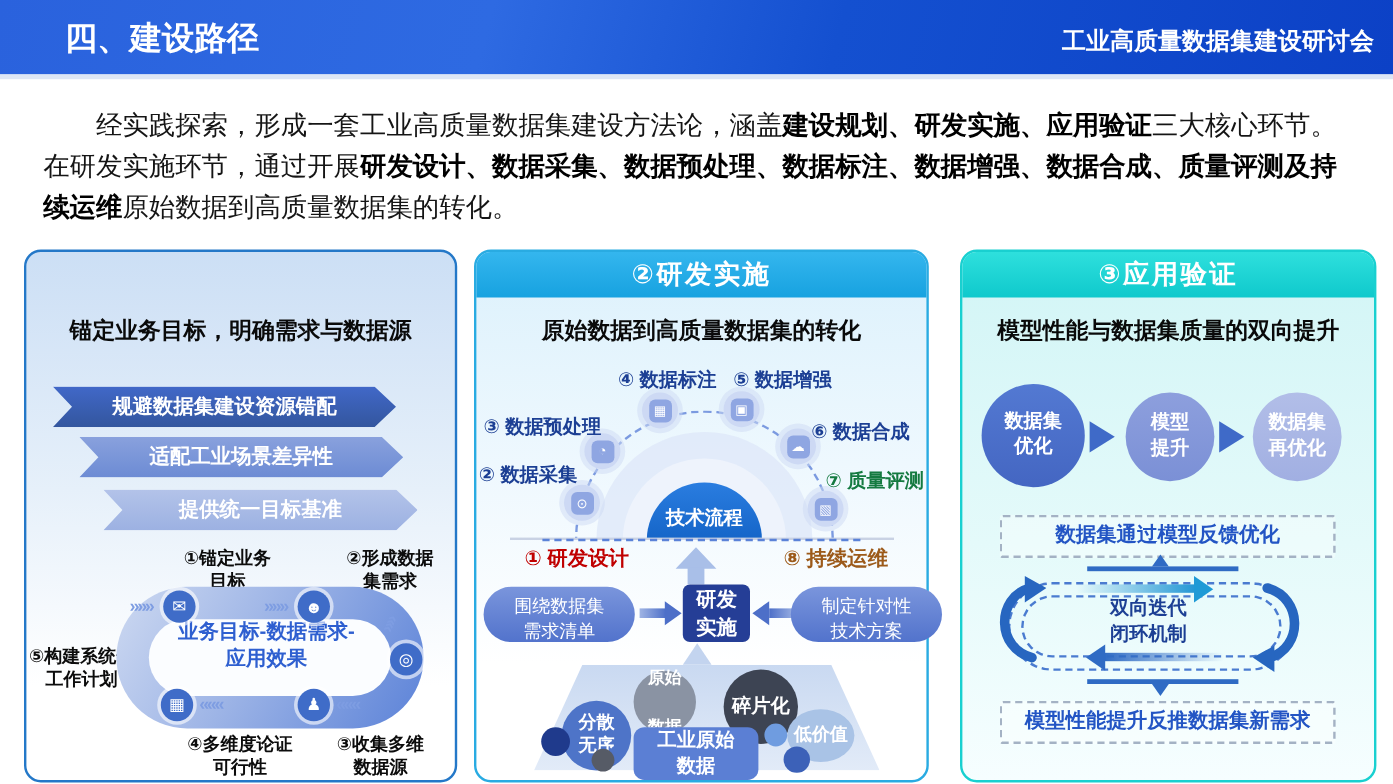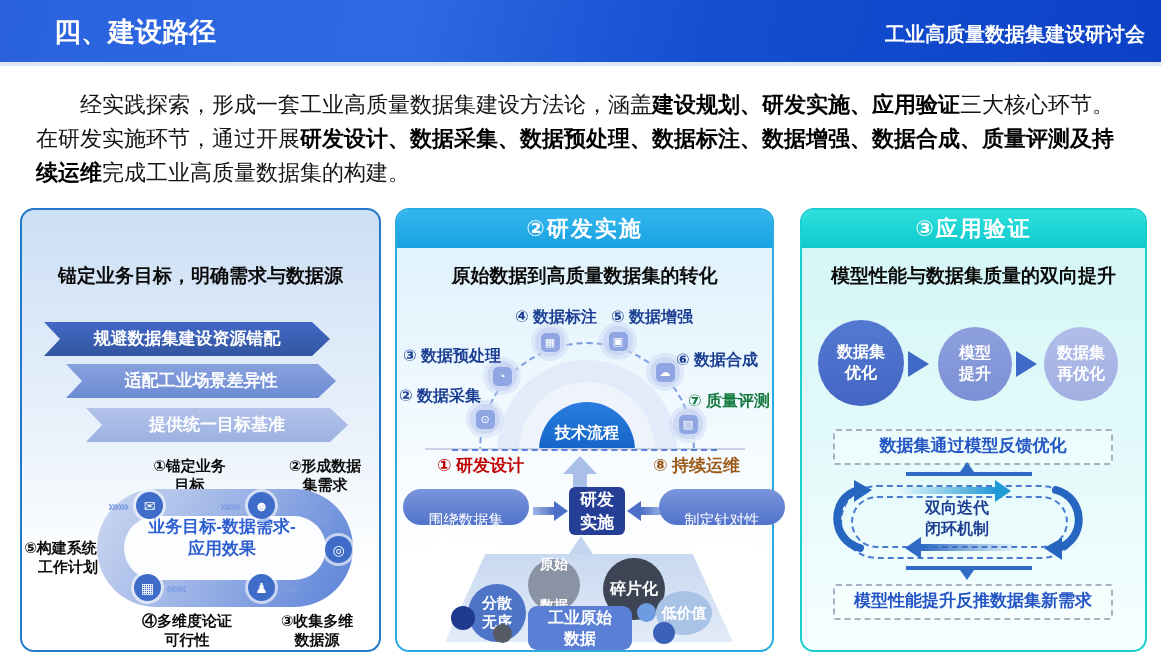--- a/index.html
+++ b/index.html
@@ -66,22 +66,22 @@
   .ring-outer{position:absolute;left:100px;top:150px;width:180px;height:90px;
               border-radius:180px 180px 0 0;background:#dde7f8;opacity:.75;}
   .ring-mid{position:absolute;left:122px;top:172px;width:136px;height:68px;
             border-radius:136px 136px 0 0;background:#eef3fc;}
   .dome{position:absolute;left:142px;top:192px;width:96px;height:48px;border-radius:96px 96px 0 0;
         background:linear-gradient(180deg,#2a7de0,#1565c8);color:#fff;font-size:16px;font-weight:bold;
         text-align:center;padding-top:0;line-height:62px;}
   .baseline{position:absolute;left:28px;top:238px;width:320px;height:2px;background:#c9d2e4;}
   .basedash{position:absolute;left:55px;top:239px;width:265px;border-top:2px dashed #5b82d8;}
   .tri{width:0;height:0;position:absolute;}
-  .pill{position:absolute;width:126px;height:36px;border-radius:23px;color:#fff;font-size:15px;
-        text-align:center;line-height:1.4;padding-top:20px;box-sizing:border-box;
+  .pill{position:absolute;width:126px;height:46px;border-radius:23px;color:#fff;font-size:15px;
+        text-align:center;line-height:1.4;padding-top:6px;box-sizing:border-box;
         background:linear-gradient(180deg,#7a95dc,#5273cc);}
   .cbox{position:absolute;left:172px;top:277px;width:56px;height:48px;border-radius:6px;background:#253e96;
         color:#fff;font-size:17px;font-weight:bold;text-align:center;line-height:1.35;padding-top:2px;box-sizing:border-box;}
   .trap{position:absolute;left:48px;top:344px;width:288px;height:88px;
         clip-path:polygon(14% 0,86% 0,100% 100%,0 100%);
         background:linear-gradient(180deg,#c9d9f1,#e2ebf8);}
   .bub{position:absolute;border-radius:50%;color:#fff;font-weight:bold;text-align:center;
        display:flex;flex-direction:column;justify-content:center;line-height:1.25;}
   .base-rect{position:absolute;left:131px;top:396px;width:104px;height:44px;border-radius:9px;
              background:#5b7fd4;color:#fff;font-size:16px;font-weight:bold;text-align:center;
@@ -102,42 +102,42 @@
 </head>
 <body>
 
 <div class="slide">
 
   <div class="header">
     <div class="h-title">四、建设路径</div>
     <div class="h-conf">工业高质量数据集建设研讨会</div>
   </div>
 
-  <p class="intro"><span>经实践探索，形成一套工业高质量数据集建设方法论，涵盖</span><b>建设规划、研发实施、应用验证</b><span>三大核心环节。在研发实施环节，通过开展</span><b>研发设计、数据采集、数据预处理、数据标注、数据增强、数据合成、质量评测及持续运维</b><span>完成工业高质量数据集的构建。</span></p>
+  <p class="intro"><span>经实践探索，形成一套工业高质量数据集建设方法论，涵盖</span><b>建设规划、研发实施、应用验证</b><span>三大核心环节。在研发实施环节，通过开展</span><b>研发设计、数据采集、数据预处理、数据标注、数据增强、数据合成、质量评测及持续运维</b><span>原始数据到高质量数据集的转化。</span></p>
 
   <section class="panel p1">
     <div class="psub">锚定业务目标，明确需求与数据源</div>
 
     <div class="banner bn1">规避数据集建设资源错配</div>
     <div class="banner bn2">适配工业场景差异性</div>
     <div class="banner bn3">提供统一目标基准</div>
 
     <div class="p1-step" style="left:105px;top:247px;width:125px;">
       <div>①锚定业务</div>
       <div>目标</div>
     </div>
     <div class="p1-step" style="left:248px;top:247px;width:110px;">
       <div>②形成数据</div>
       <div>集需求</div>
     </div>
     <div class="p1-step" style="left:-4px;top:329px;width:100px;">
       <div>⑤构建系统化</div>
       <div>工作计划</div>
     </div>
-    <div class="p1-step" style="left:105px;top:402px;width:120px;font-family:Liberation Serif, serif;">
+    <div class="p1-step" style="left:118px;top:402px;width:120px;">
       <div>④多维度论证</div>
       <div>可行性</div>
     </div>
     <div class="p1-step" style="left:245px;top:402px;width:100px;">
       <div>③收集多维</div>
       <div>数据源</div>
     </div>
 
     <div class="ring">
       <div class="ring-hole"></div>

